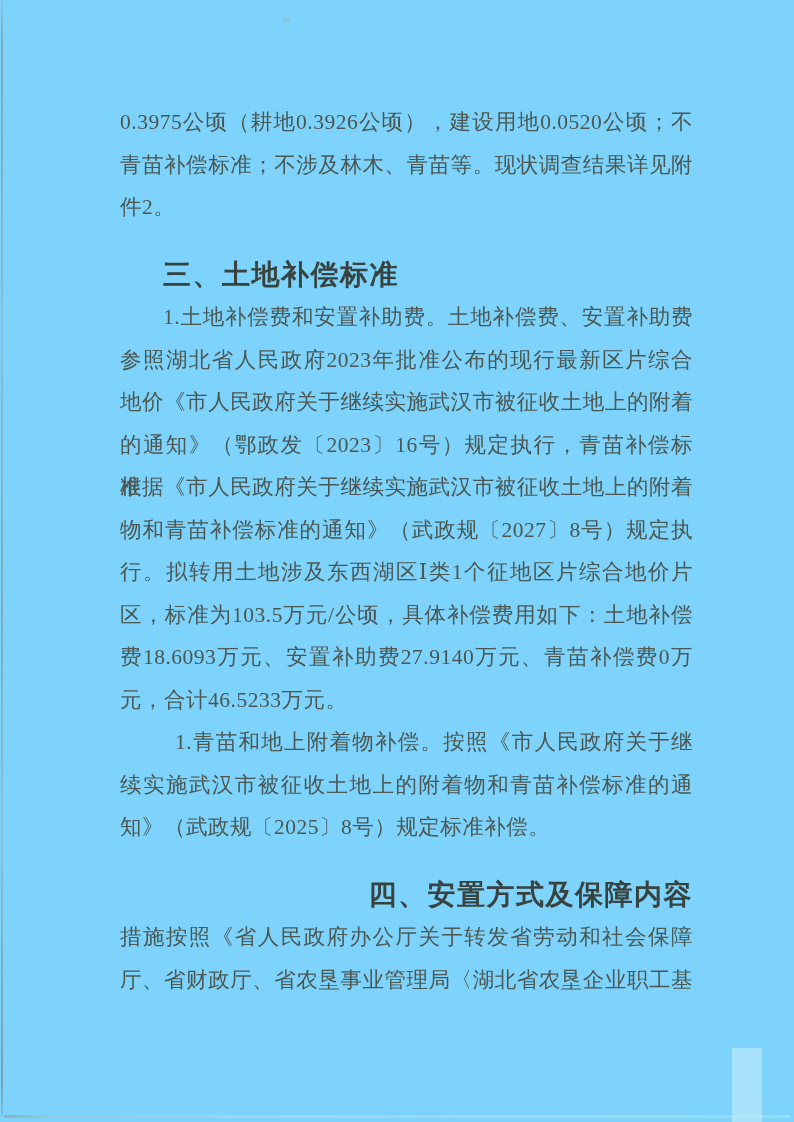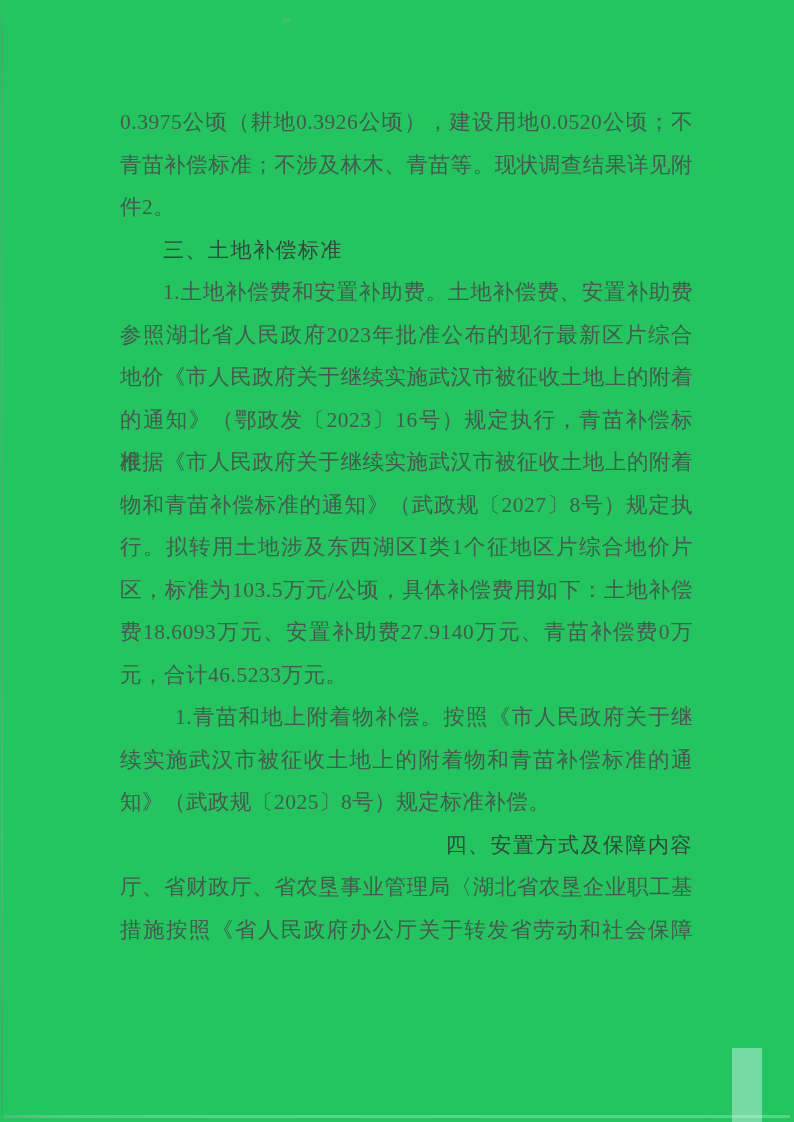--- a/index.html
+++ b/index.html
@@ -4,21 +4,21 @@
 <style>
   html, body {
     margin: 0;
     padding: 0;
     background: #e8e8e8;
   }
   .page {
     position: relative;
     width: 794px;
     height: 1122px;
-    background: #22c55e;
+    background: #7dd3fc;
     overflow: hidden;
     font-family: "Liberation Serif", "DejaVu Serif", serif;
   }
   
   .scan-edge-left {
     position: absolute;
     left: 1px; top: 0;
     width: 2px; height: 1116px;
     background: linear-gradient(to bottom,
       rgba(120,135,131,0.15) 0%,
@@ -68,24 +68,25 @@
     white-space: nowrap;
     letter-spacing: 0.5px;
   }
   .fill {
     white-space: normal;
     text-align: justify;
     text-align-last: justify;
   }
   .heading {
     font-family: "Liberation Sans", "DejaVu Sans", sans-serif;
-    font-weight: 400;
-    font-size: 21px;
+    font-weight: 700;
+    font-size: 28px;
     color: #38423f;
     letter-spacing: 1.5px;
+    margin-top: 25px;
   }
   .ind  { padding-left: 43px; }
   .ind2 { padding-left: 55px; text-align: right; }
 </style>
 </head>
 <body>
 
 <div class="page">
 
   <div class="scan-edge-left"></div>
@@ -105,17 +106,17 @@
     <div class="line fill">根据《市人民政府关于继续实施武汉市被征收土地上的附着</div>
     <div class="line fill">物和青苗补偿标准的通知》（武政规〔2027〕8号）规定执</div>
     <div class="line fill">行。拟转用土地涉及东西湖区Ⅰ类1个征地区片综合地价片</div>
     <div class="line fill">区，标准为103.5万元/公顷，具体补偿费用如下：土地补偿</div>
     <div class="line fill">费18.6093万元、安置补助费27.9140万元、青苗补偿费0万</div>
     <div class="line">元，合计46.5233万元。</div>
     <div class="line fill ind2">1.青苗和地上附着物补偿。按照《市人民政府关于继</div>
     <div class="line fill">续实施武汉市被征收土地上的附着物和青苗补偿标准的通</div>
     <div class="line">知》（武政规〔2025〕8号）规定标准补偿。</div>
     <div class="line heading ind2">四、安置方式及保障内容</div>
+    <div class="line fill">措施按照《省人民政府办公厅关于转发省劳动和社会保障</div>
     <div class="line fill">厅、省财政厅、省农垦事业管理局〈湖北省农垦企业职工基</div>
-    <div class="line fill">措施按照《省人民政府办公厅关于转发省劳动和社会保障</div>
   </div>
 
 </div>
 
 </body></html>

